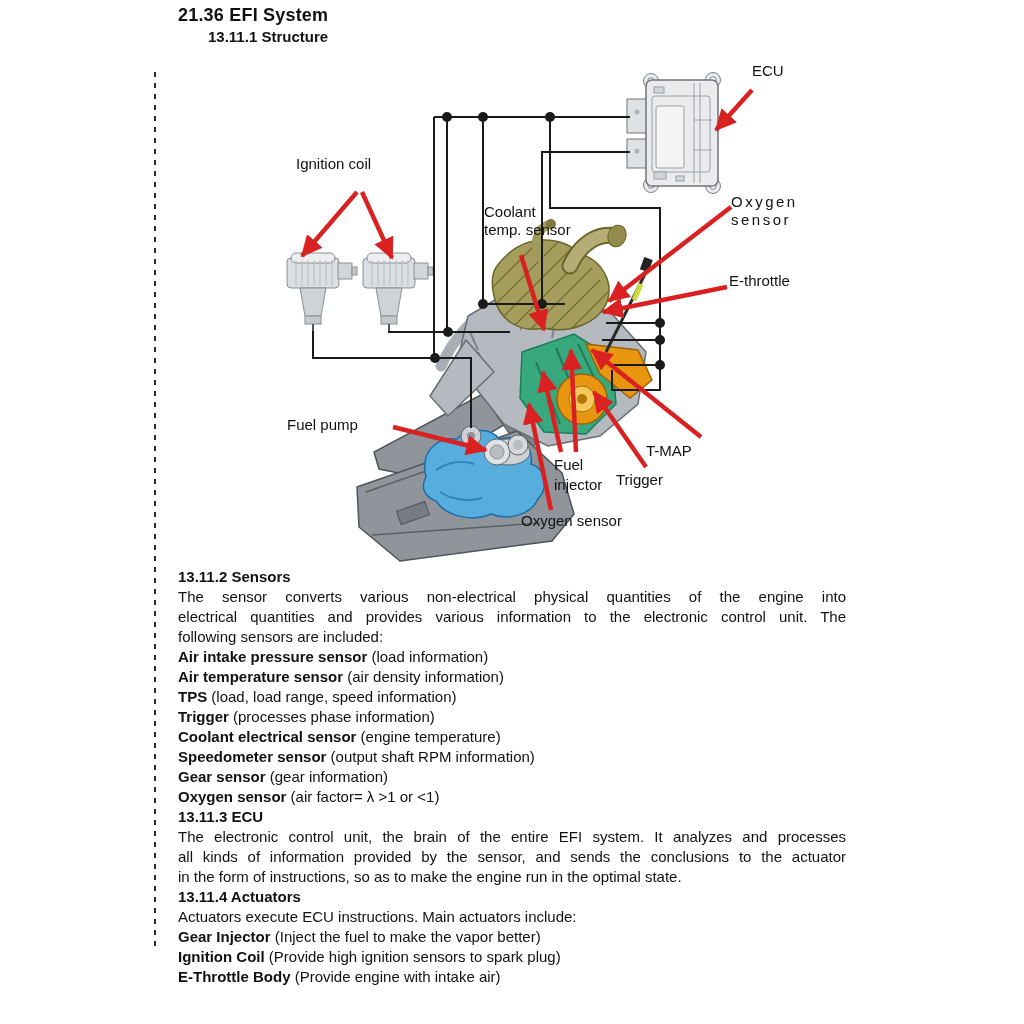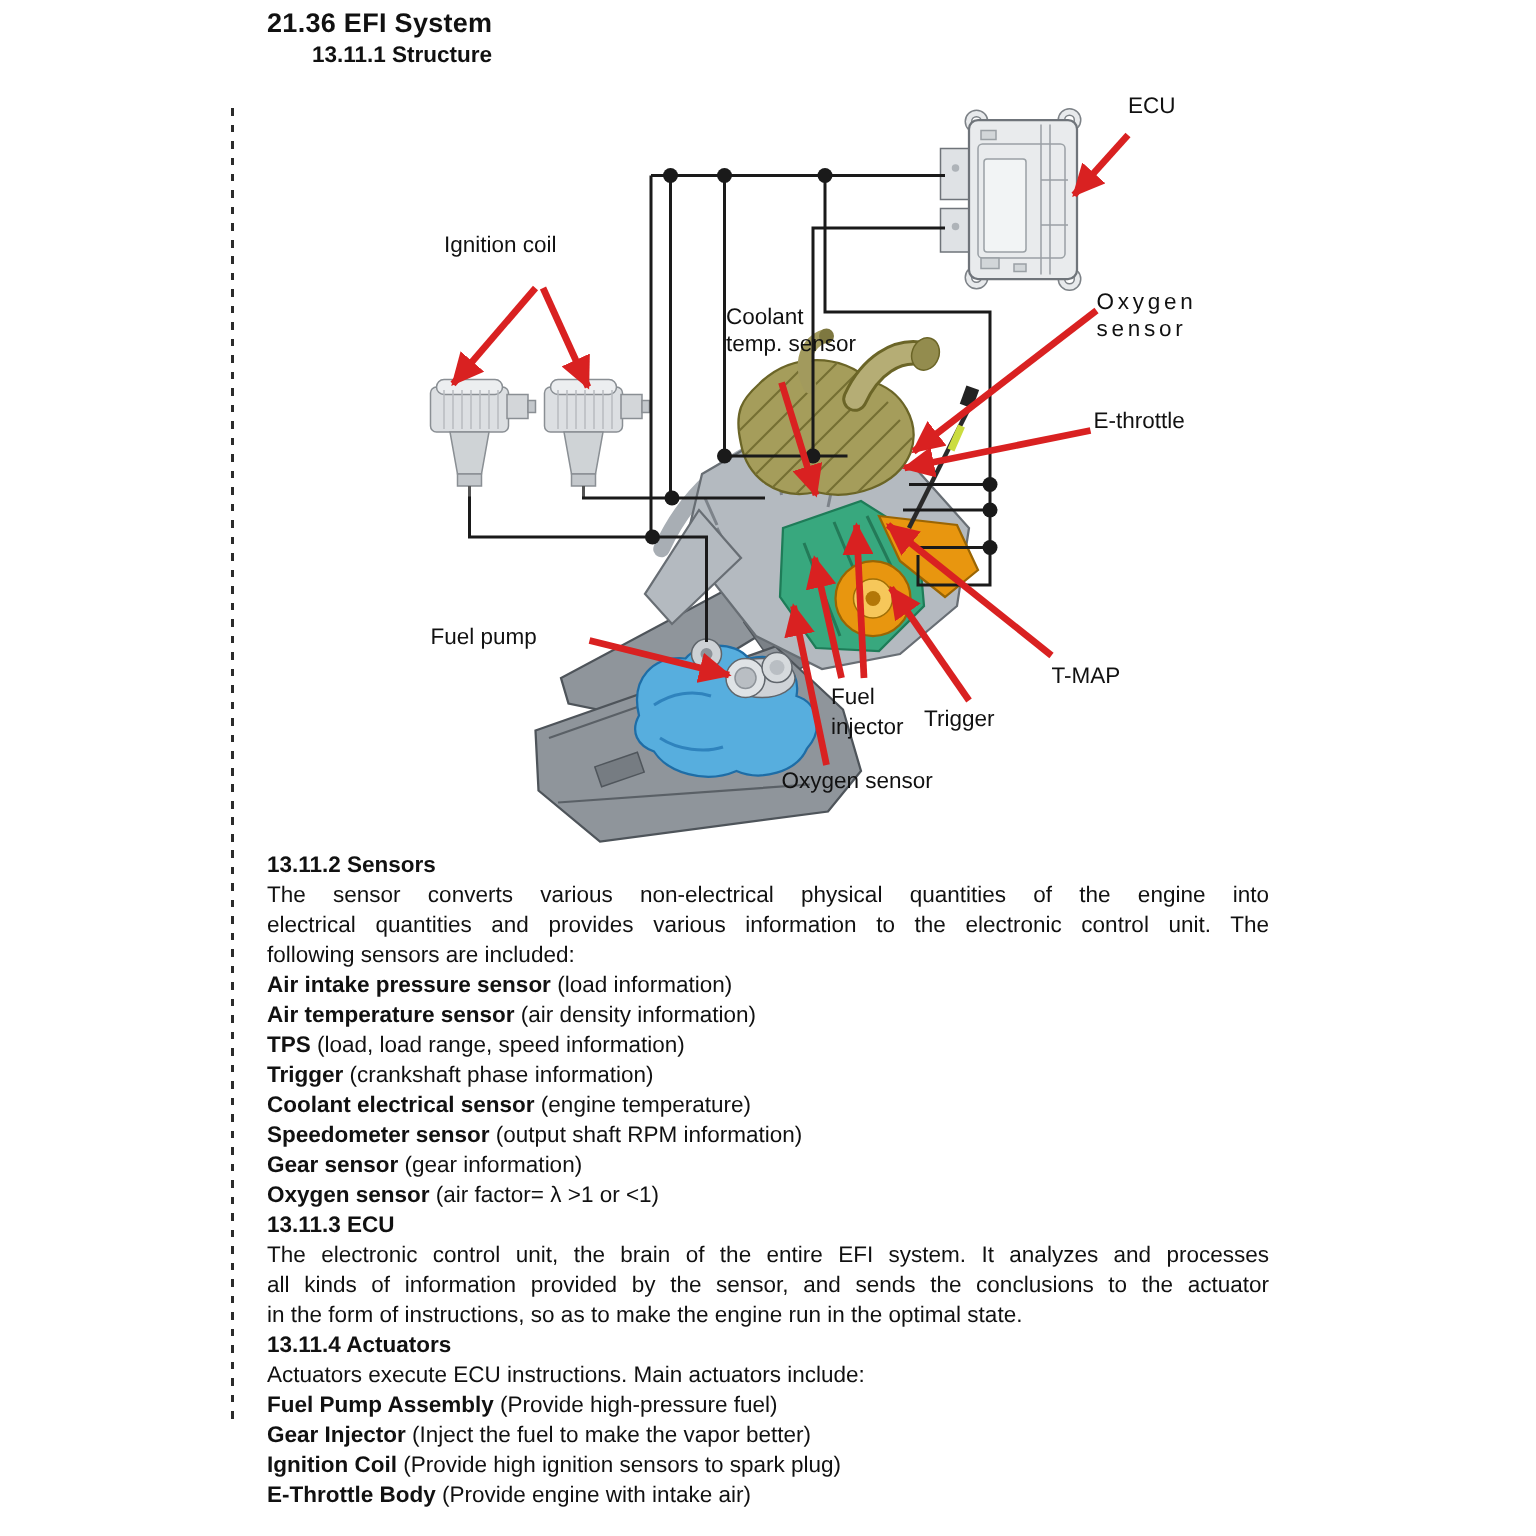--- a/index.html
+++ b/index.html
@@ -190,39 +190,38 @@
   <div>Oxygen</div>
   <div>sensor</div>
 </div>
 <div class="abs dlabel" style="left:729px;top:272px">E-throttle</div>
 <div class="abs dlabel" style="left:287px;top:416px">Fuel pump</div>
 <div class="abs dlabel" style="left:554px;top:455px;line-height:20px">
   <div>Fuel</div>
   <div>injector</div>
 </div>
 <div class="abs dlabel" style="left:616px;top:471px">Trigger</div>
-<div class="abs dlabel" style="left:701px;top:442px">T-MAP</div>
+<div class="abs dlabel" style="left:646px;top:442px">T-MAP</div>
 <div class="abs dlabel" style="left:521px;top:512px">Oxygen sensor</div>
 
 <div class="abs textcol">
   <div class="line hline">13.11.2 Sensors</div>
   <div class="line jl">The sensor converts various non-electrical physical quantities of the engine into</div>
   <div class="line jl">electrical quantities and provides various information to the electronic control unit. The</div>
   <div class="line">following sensors are included:</div>
   <div class="line"><b>Air intake pressure sensor</b><span> (load information)</span></div>
   <div class="line"><b>Air temperature sensor</b><span> (air density information)</span></div>
   <div class="line"><b>TPS</b><span> (load, load range, speed information)</span></div>
-  <div class="line"><b>Trigger</b><span> (crankshaft phase information)</span></div>
+  <div class="line"><b>Trigger</b><span> (processes phase information)</span></div>
   <div class="line"><b>Coolant electrical sensor</b><span> (engine temperature)</span></div>
   <div class="line"><b>Speedometer sensor</b><span> (output shaft RPM information)</span></div>
   <div class="line"><b>Gear sensor</b><span> (gear information)</span></div>
   <div class="line"><b>Oxygen sensor</b><span> (air factor= λ &gt;1 or &lt;1)</span></div>
   <div class="line hline">13.11.3 ECU</div>
   <div class="line jl">The electronic control unit, the brain of the entire EFI system. It analyzes and processes</div>
   <div class="line jl">all kinds of information provided by the sensor, and sends the conclusions to the actuator</div>
   <div class="line">in the form of instructions, so as to make the engine run in the optimal state.</div>
   <div class="line hline">13.11.4 Actuators</div>
   <div class="line">Actuators execute ECU instructions. Main actuators include:</div>
-  <div class="line"><b>Fuel Pump Assembly</b><span> (Provide high-pressure fuel)</span></div>
   <div class="line"><b>Gear Injector</b><span> (Inject the fuel to make the vapor better)</span></div>
   <div class="line"><b>Ignition Coil</b><span> (Provide high ignition sensors to spark plug)</span></div>
   <div class="line"><b>E-Throttle Body</b><span> (Provide engine with intake air)</span></div>
 </div>
 
 </body></html>

